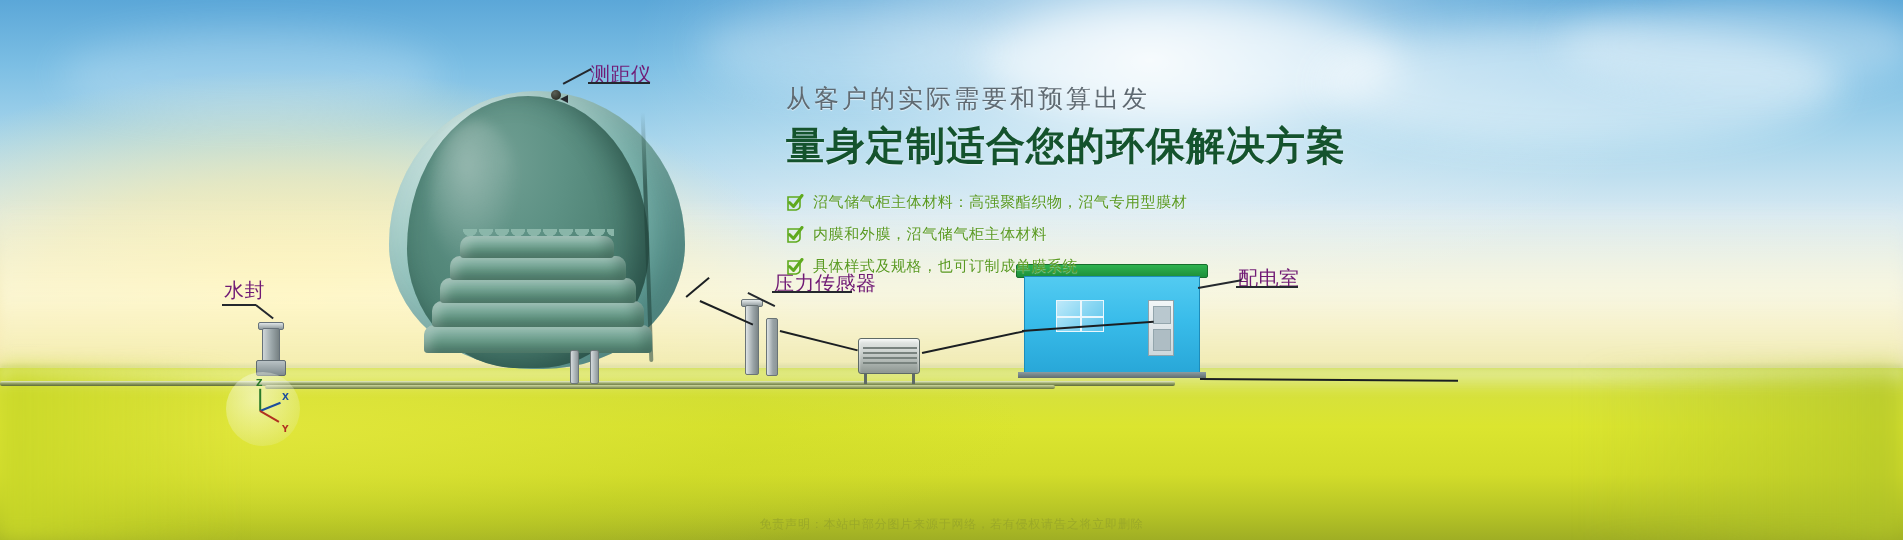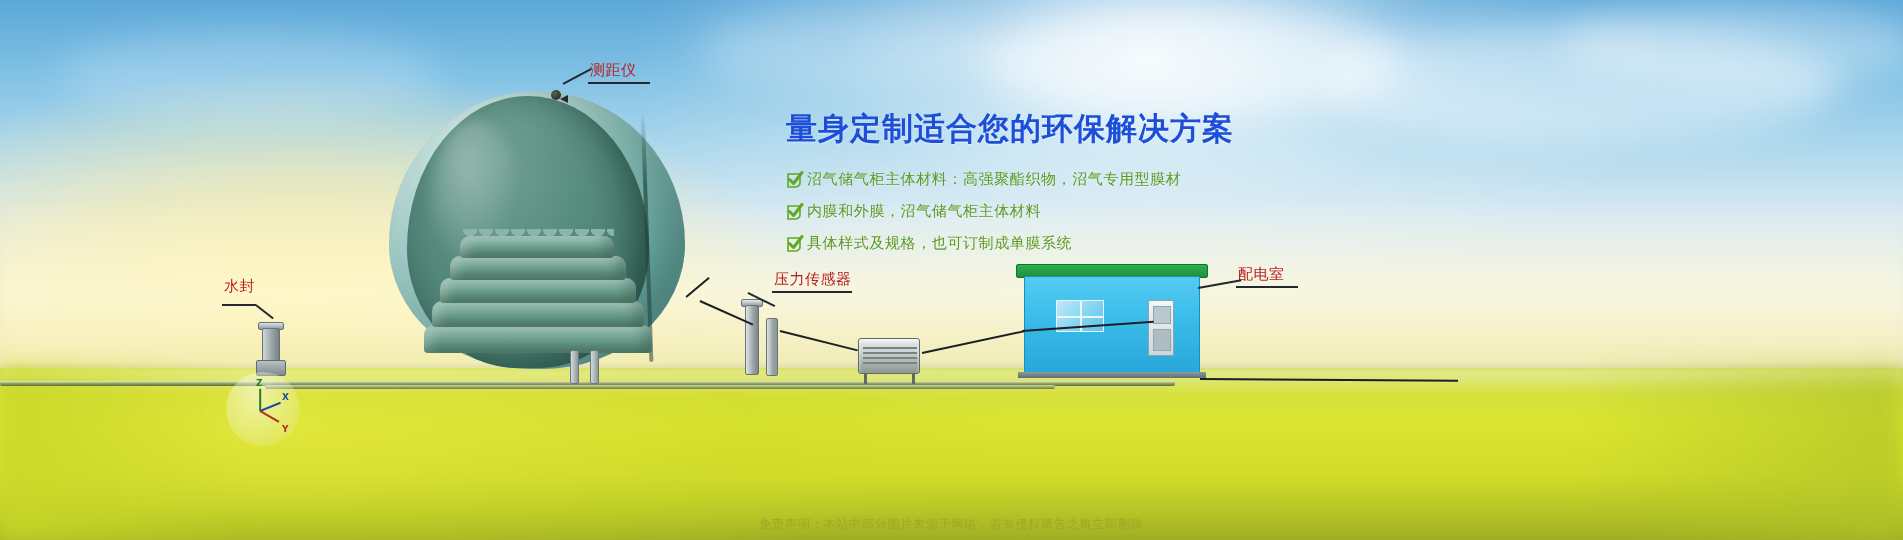--- a/index.html
+++ b/index.html
@@ -125,22 +125,22 @@
   .scallop {
     position: absolute; left: 462px; top: 229px; width: 152px; height: 12px;
     background: radial-gradient(circle at 8px 0px, #8cb8ab 0 7px, transparent 7.5px) repeat-x;
     background-size: 16px 12px;
     opacity: .95;
   }
 
   
   .label {
     position: absolute;
-    color: #b91c1c;
-    font-size: 15px;
+    color: #701a75;
+    font-size: 20px;
     letter-spacing: .5px;
     white-space: nowrap;
     font-family: "DejaVu Sans", "Liberation Sans", sans-serif;
   }
   .callout-line {
     position: absolute;
     background: #24282e;
     height: 1.5px;
     transform-origin: left center;
   }
@@ -295,28 +295,28 @@
   }
 
   
   .text-block { position: absolute; left: 786px; top: 82px; width: 700px; }
   .subtitle {
     font-size: 25px; color: #5f6a72; letter-spacing: 3px; font-weight: 400;
     font-family: "DejaVu Sans", "Liberation Sans", sans-serif;
     text-shadow: 0 1px 1px rgba(255,255,255,.6);
   }
   .headline {
-    margin-top: 26px;
-    font-size: 31px; font-weight: 700; color: #1d4ed8; letter-spacing: 1px;
+    margin-top: 4px;
+    font-size: 39px; font-weight: 700; color: #14532d; letter-spacing: 1px;
     font-family: "DejaVu Sans", "Liberation Sans", sans-serif;
     text-shadow: 0 1px 2px rgba(255,255,255,.55);
   }
   .bullets { margin-top: 20px; }
   .bullet-row {
-    display: flex; align-items: center; gap: 3px; margin-bottom: 13px;
+    display: flex; align-items: center; gap: 9px; margin-bottom: 13px;
   }
   .check {
     width: 18px; height: 18px; flex: 0 0 18px; position: relative;
   }
   .bullet-text {
     font-size: 15px; color: #5a9a22; letter-spacing: .6px;
     font-family: "DejaVu Sans", "Liberation Sans", sans-serif;
     text-shadow: 0 1px 1px rgba(255,255,255,.5);
   }
 
@@ -415,20 +415,21 @@
   <div class="gizmo">
     <div class="gz-axis" style="left:34px;top:38px;width:22px;background:#2a7a2a;transform:rotate(-90deg);"></div>
     <div class="gz-axis" style="left:34px;top:38px;width:22px;background:#1d4f9c;transform:rotate(-22deg);"></div>
     <div class="gz-axis" style="left:34px;top:38px;width:22px;background:#b03020;transform:rotate(30deg);"></div>
     <div class="gz-label" style="left:30px;top:6px;color:#2a7a2a;">Z</div>
     <div class="gz-label" style="left:56px;top:20px;color:#1d4f9c;">X</div>
     <div class="gz-label" style="left:56px;top:52px;color:#b03020;">Y</div>
   </div>
 
   <div class="text-block">
+    <div class="subtitle">从客户的实际需要和预算出发</div>
     <div class="headline">量身定制适合您的环保解决方案</div>
     <div class="bullets">
 
       <div class="bullet-row">
         <span class="check">
           <svg width="18" height="18" viewBox="0 0 18 18">
             <path d="M2 3 L14 3 L14 12 Q14 15 10 16 L2 16 Z" fill="none" stroke="#5faa1e" stroke-width="1.6"></path>
             <path d="M3.5 8.5 L7.5 12.5 L16 1.5" fill="none" stroke="#5faa1e" stroke-width="3" stroke-linecap="round" stroke-linejoin="round"></path>
           </svg>
         </span>

